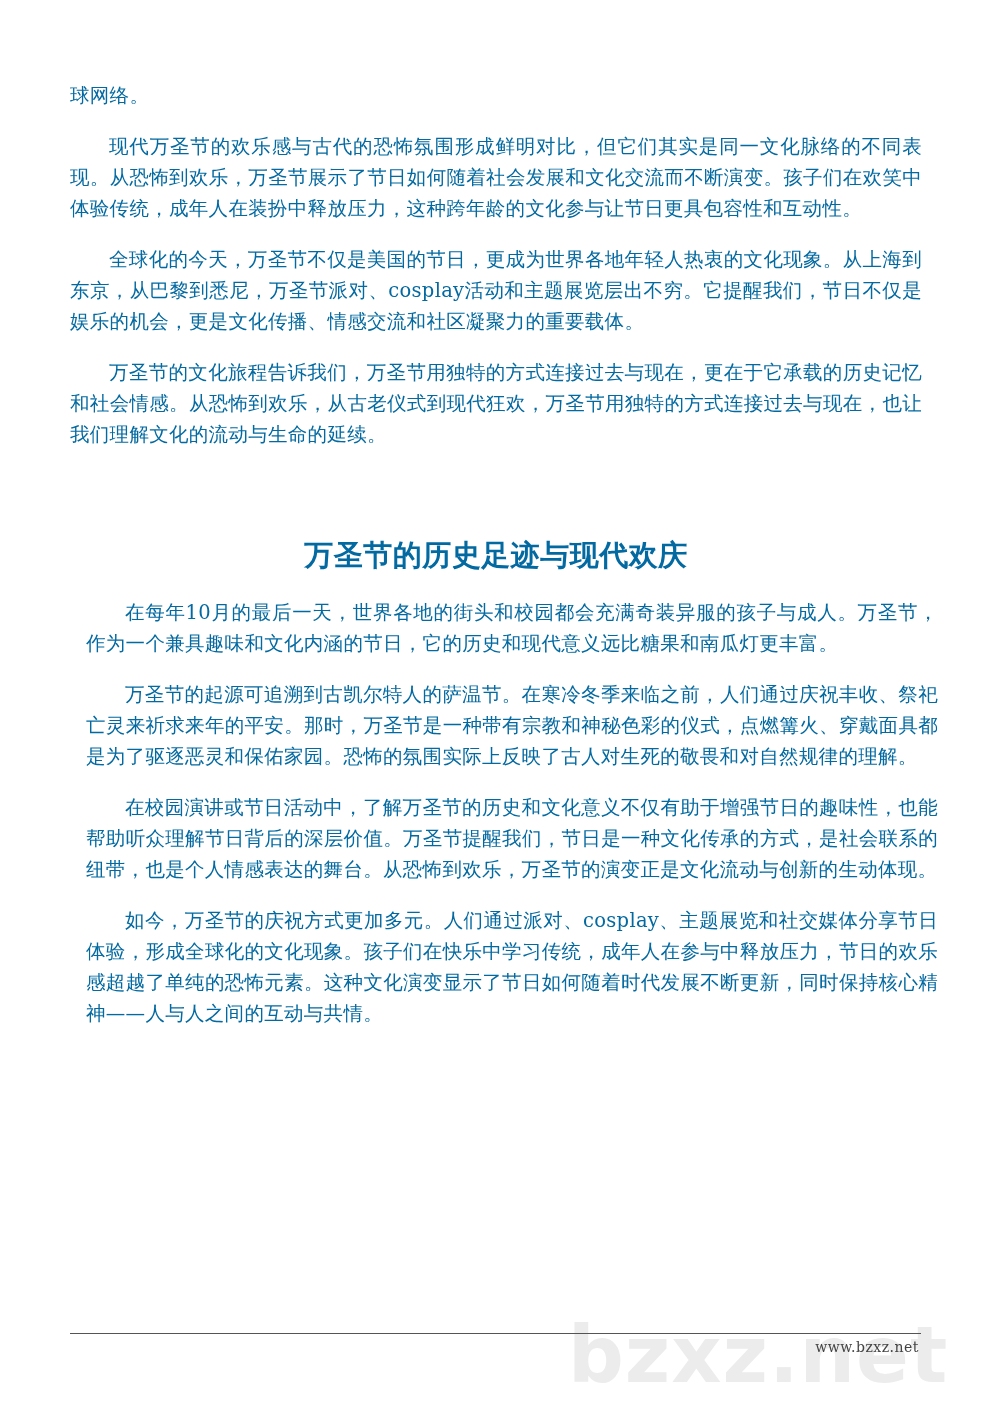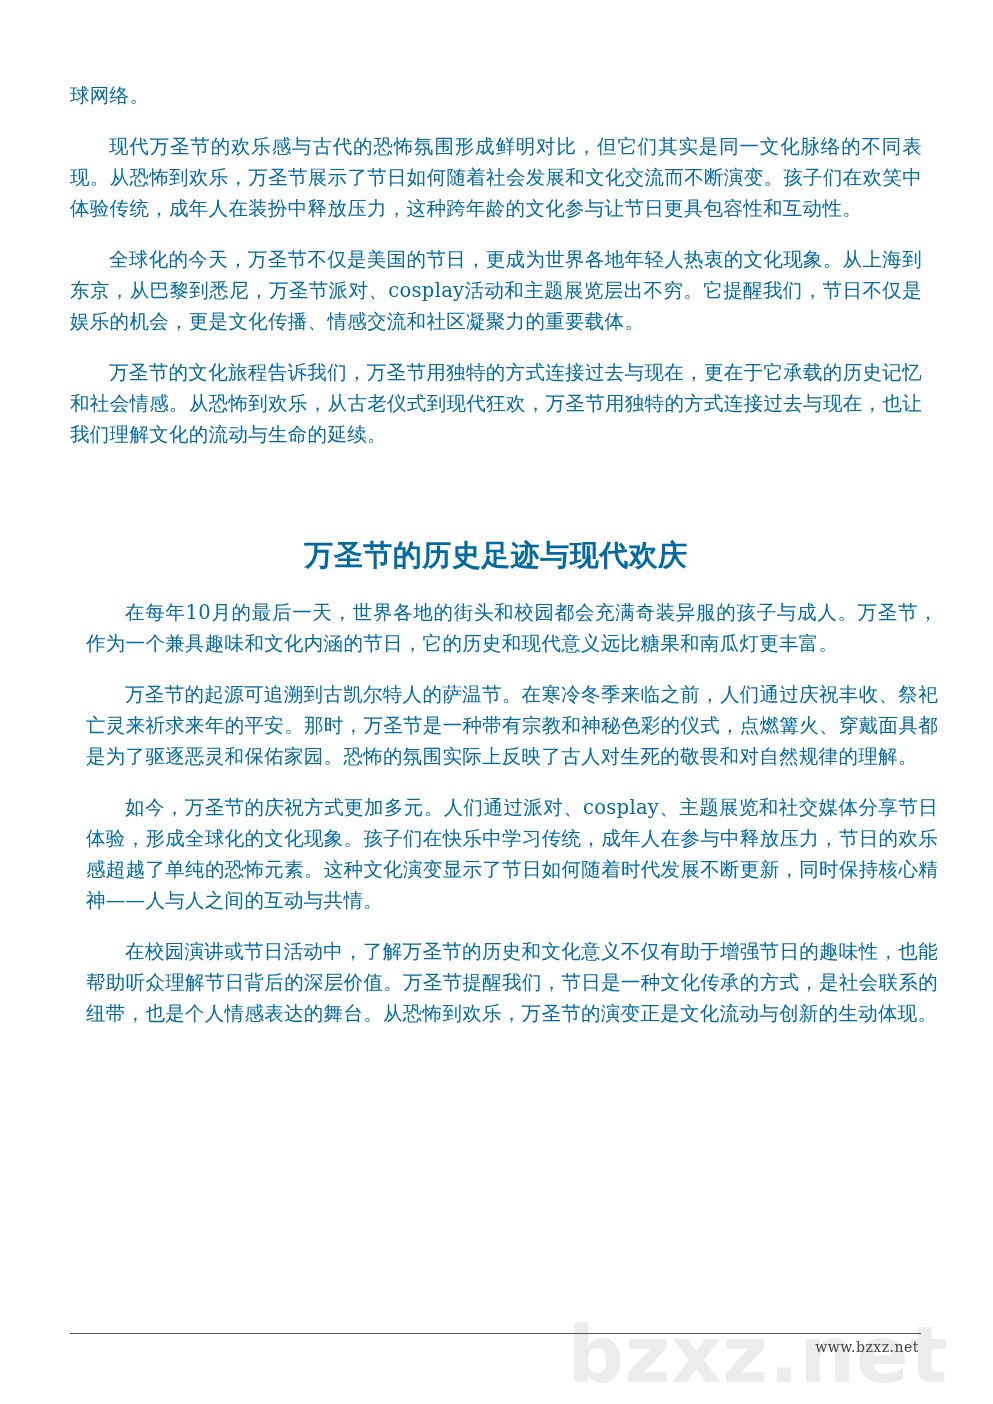--- a/index.html
+++ b/index.html
@@ -109,20 +109,20 @@
     <p class="para indent">现代万圣节的欢乐感与古代的恐怖氛围形成鲜明对比，但它们其实是同一文化脉络的不同表现。从恐怖到欢乐，万圣节展示了节日如何随着社会发展和文化交流而不断演变。孩子们在欢笑中体验传统，成年人在装扮中释放压力，这种跨年龄的文化参与让节日更具包容性和互动性。</p>
     <p class="para indent">全球化的今天，万圣节不仅是美国的节日，更成为世界各地年轻人热衷的文化现象。从上海到东京，从巴黎到悉尼，万圣节派对、cosplay活动和主题展览层出不穷。它提醒我们，节日不仅是娱乐的机会，更是文化传播、情感交流和社区凝聚力的重要载体。</p>
     <p class="para indent">万圣节的文化旅程告诉我们，万圣节用独特的方式连接过去与现在，更在于它承载的历史记忆和社会情感。从恐怖到欢乐，从古老仪式到现代狂欢，万圣节用独特的方式连接过去与现在，也让我们理解文化的流动与生命的延续。</p>
   </div>
 
   <h1 class="title">万圣节的历史足迹与现代欢庆</h1>
 
   <div class="block2">
     <p class="para indent">在每年10月的最后一天，世界各地的街头和校园都会充满奇装异服的孩子与成人。万圣节，作为一个兼具趣味和文化内涵的节日，它的历史和现代意义远比糖果和南瓜灯更丰富。</p>
     <p class="para indent">万圣节的起源可追溯到古凯尔特人的萨温节。在寒冷冬季来临之前，人们通过庆祝丰收、祭祀亡灵来祈求来年的平安。那时，万圣节是一种带有宗教和神秘色彩的仪式，点燃篝火、穿戴面具都是为了驱逐恶灵和保佑家园。恐怖的氛围实际上反映了古人对生死的敬畏和对自然规律的理解。</p>
+    <p class="para indent">在校园演讲或节日活动中，了解万圣节的历史和文化意义不仅有助于增强节日的趣味性，也能帮助听众理解节日背后的深层价值。万圣节提醒我们，节日是一种文化传承的方式，是社会联系的纽带，也是个人情感表达的舞台。从恐怖到欢乐，万圣节的演变正是文化流动与创新的生动体现。</p>
     <p class="para indent">如今，万圣节的庆祝方式更加多元。人们通过派对、cosplay、主题展览和社交媒体分享节日体验，形成全球化的文化现象。孩子们在快乐中学习传统，成年人在参与中释放压力，节日的欢乐感超越了单纯的恐怖元素。这种文化演变显示了节日如何随着时代发展不断更新，同时保持核心精神——人与人之间的互动与共情。</p>
-    <p class="para indent">在校园演讲或节日活动中，了解万圣节的历史和文化意义不仅有助于增强节日的趣味性，也能帮助听众理解节日背后的深层价值。万圣节提醒我们，节日是一种文化传承的方式，是社会联系的纽带，也是个人情感表达的舞台。从恐怖到欢乐，万圣节的演变正是文化流动与创新的生动体现。</p>
   </div>
 
 </div>
 
 <div class="footer-rule"></div>
 <div class="footer-url">www.bzxz.net</div>
 
 </body></html>

